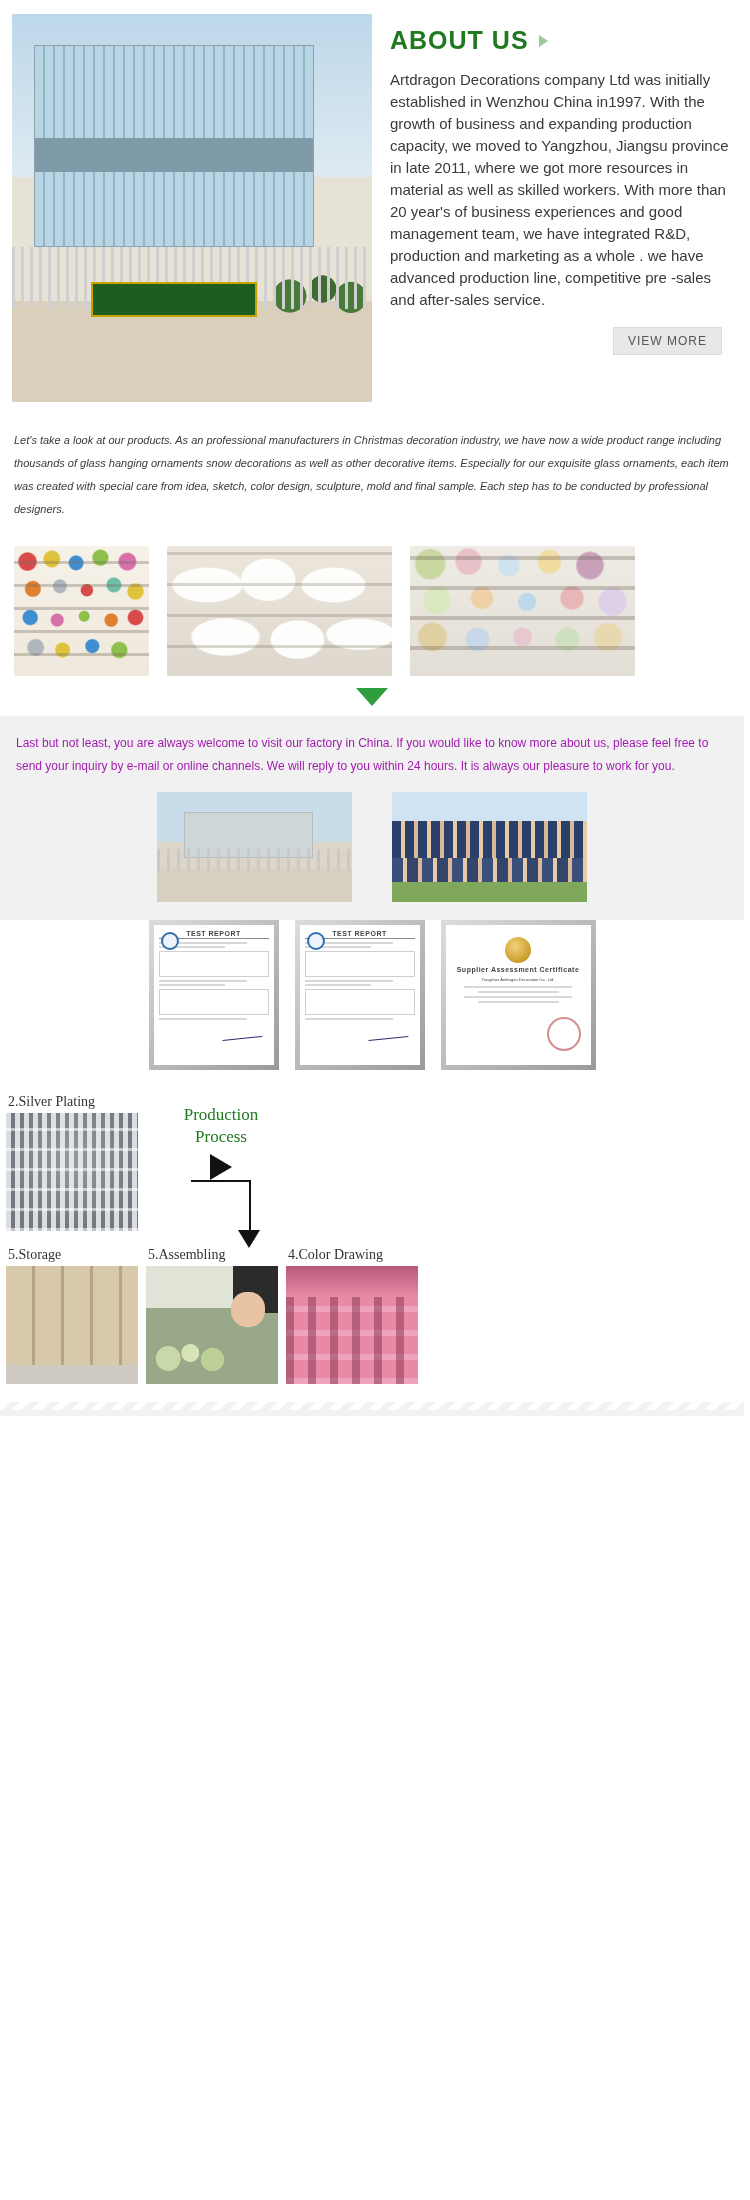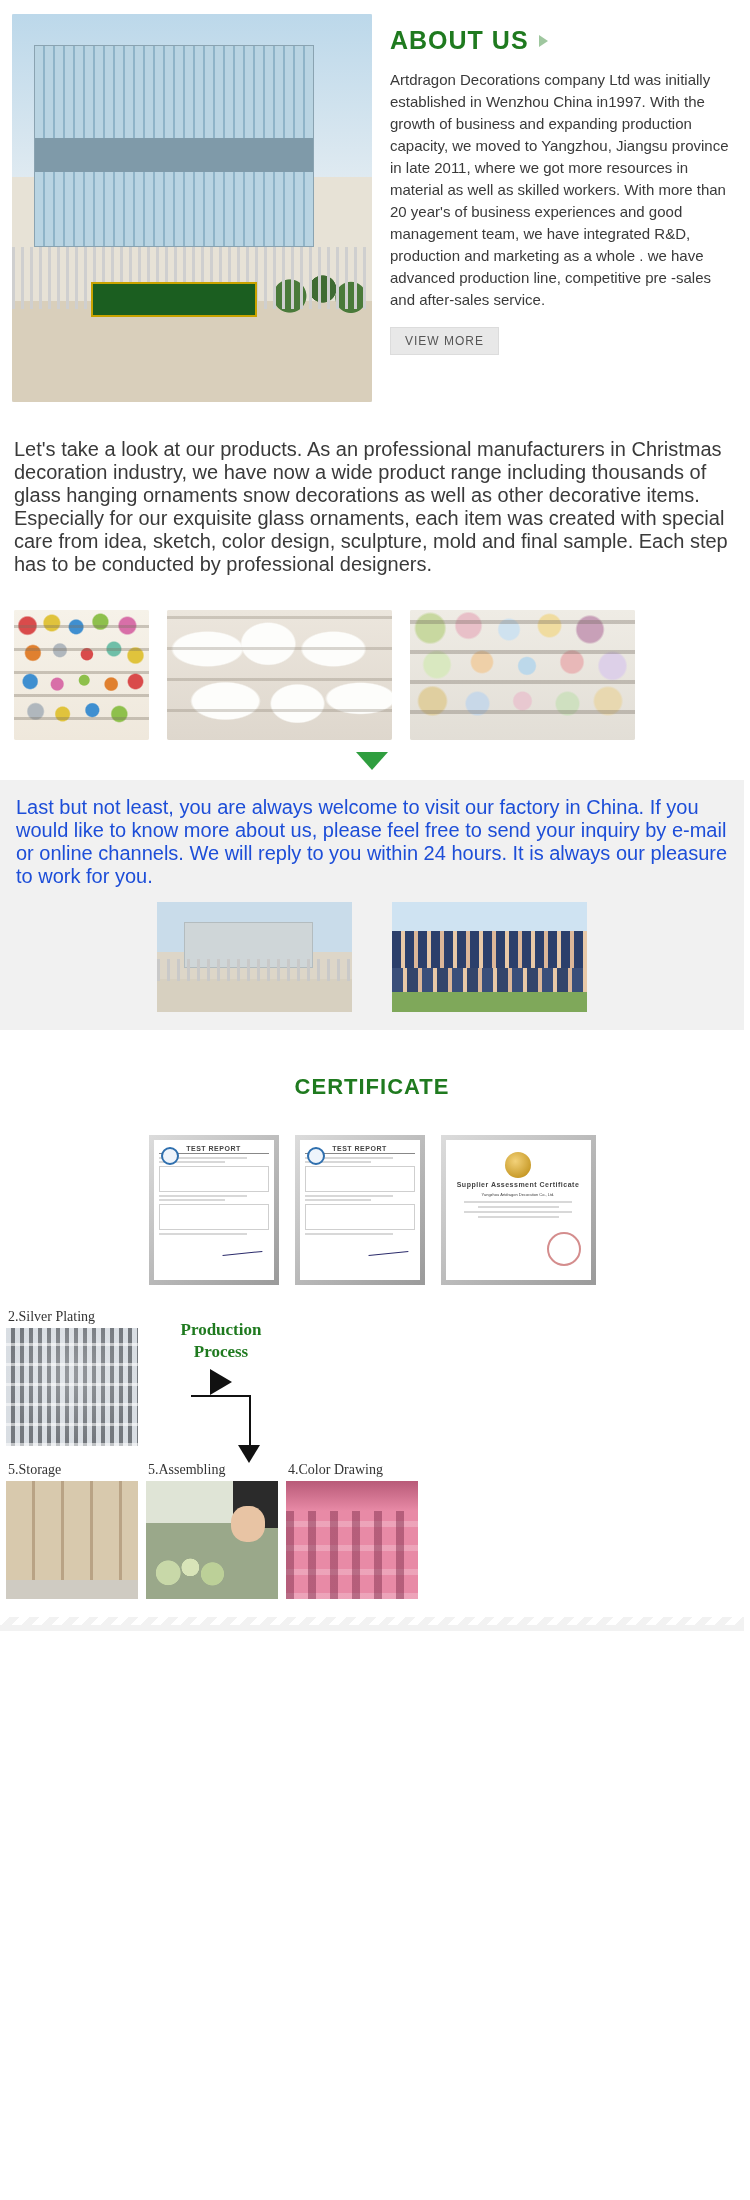--- a/index.html
+++ b/index.html
@@ -57,38 +57,40 @@
     display: inline-block;
   }
   .about-body {
     font-size: 15px;
     line-height: 22px;
     color: #3a3a3a;
   }
   .viewmore-wrap {
     margin-top: 16px;
     display: flex;
+    justify-content: flex-end;
     padding-right: 10px;
   }
   .viewmore {
     background: #e8e8e8;
     color: #555;
     font-size: 12px;
     letter-spacing: 1px;
     padding: 6px 14px;
     border: 1px solid #dcdcdc;
     cursor: pointer;
   }
 
   
   .intro-para {
-    font-size: 20px;
+    font-size: 11px;
     line-height: 23px;
     color: #3a3a3a;
     padding: 16px 14px 8px 14px;
+    font-style: italic;
   }
 
   
   .prod-row {
     display: flex;
     gap: 18px;
     padding: 6px 14px 0 14px;
   }
   .prod-img {
     width: 135px;
@@ -110,23 +112,23 @@
     border-right: 16px solid transparent;
     border-top: 18px solid #2f9e3f;
   }
 
   
   .band {
     background: #f1f1f1;
     padding: 16px 16px 18px 16px;
   }
   .band-text {
-    font-size: 20px;
+    font-size: 12px;
     line-height: 23px;
-    color: #1d4ed8;
+    color: #a21caf;
   }
   .band-imgs {
     display: flex;
     justify-content: center;
     gap: 40px;
     margin-top: 14px;
   }
   .band-img {
     width: 195px;
     height: 110px;
@@ -253,21 +255,20 @@
     width: 140px;
     padding-left: 10px;
     padding-top: 14px;
     text-align: center;
   }
   .proc-side-title {
     font-family: "Liberation Serif", serif;
     color: #1f7a1f;
     font-size: 17px;
     line-height: 22px;
-    font-weight: bold;
   }
   .arrow-right-big {
     width: 0; height: 0;
     border-top: 13px solid transparent;
     border-bottom: 13px solid transparent;
     border-left: 22px solid #111;
     margin: 6px auto 0 auto;
   }
   .elbow {
     width: 60px;
@@ -644,21 +645,20 @@
             <div class="g"></div>
             <div class="f"></div>
           </div>
       </div>
       <div class="band-img">
         <div class="ph art-group"></div>
       </div>
     </div>
   </section>
 
-  <h2 class="cert-title">CERTIFICATE</h2>
   <div class="cert-row">
 
     <div class="cert-frame">
       <div class="cert-inner">
         <div class="cert-logo"></div>
         <div class="cert-head">TEST REPORT</div>
         <div class="cert-line m"></div>
           <div class="cert-line s"></div>
         <div class="cert-block"></div>
         <div class="cert-line m"></div>

